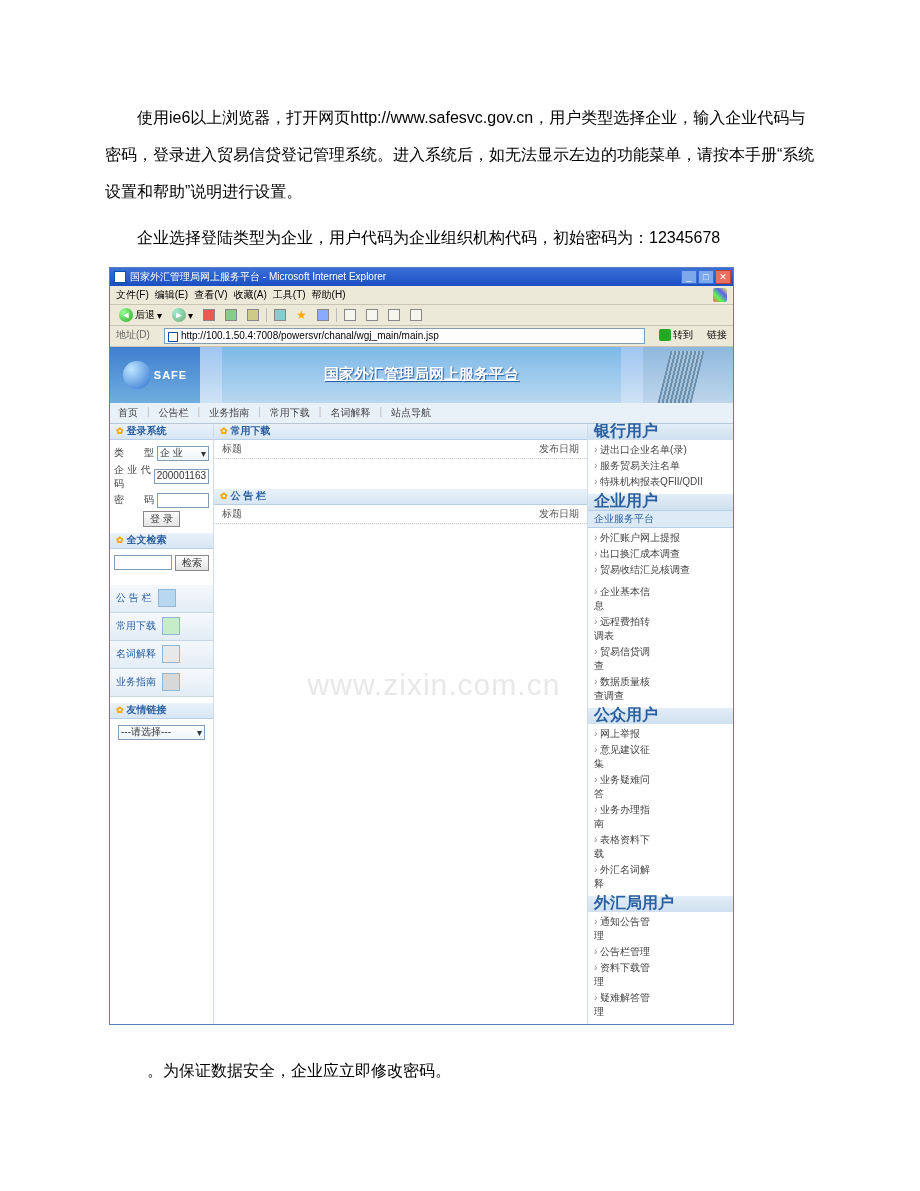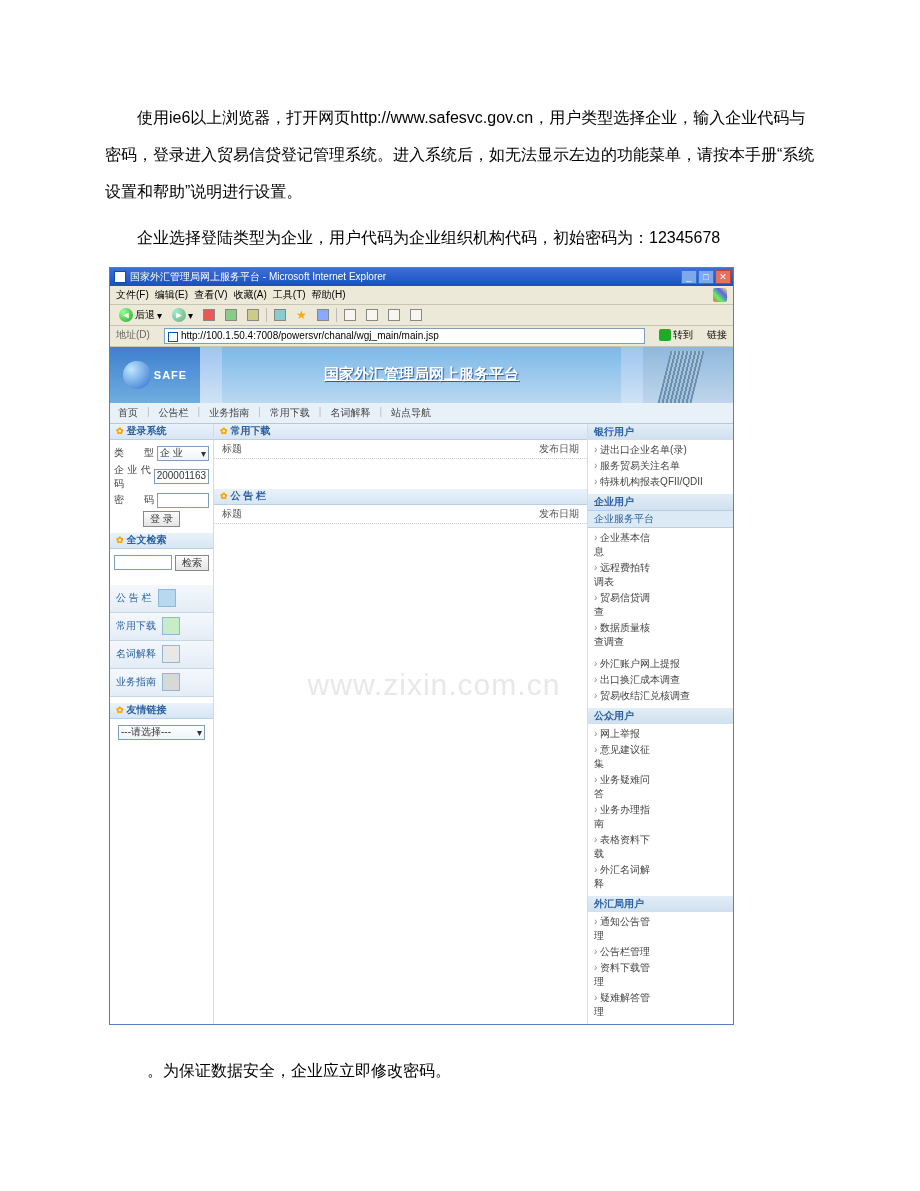--- a/index.html
+++ b/index.html
@@ -43,21 +43,21 @@
   .panelhdr{background:linear-gradient(#eaf2fa,#d7e6f4);border-bottom:1px solid #b8cee4;height:16px;display:flex;align-items:center;padding:0 6px;font-size:10px;color:#2a5fa0;font-weight:bold;gap:3px;}
   .star{color:#ffa500;font-size:9px;}
   .panelbody{padding:4px 4px;font-size:10px;color:#333;}
   .row{display:flex;align-items:center;gap:3px;margin:2px 0;}
   .lab{color:#444;width:40px;text-align:justify;text-align-last:justify;}
   .sel{background:linear-gradient(#fff,#eef5fb);border:1px solid #7f9db9;height:15px;padding:0 2px;font-size:10px;flex:1;display:flex;align-items:center;justify-content:space-between;}
   .inp{background:#fff;border:1px solid #7f9db9;height:15px;padding:0 2px;font-size:10px;flex:1;}
   .btn{background:linear-gradient(#fdfdfd,#e4e4e4);border:1px solid #888;height:16px;padding:0 6px;font-size:10px;display:inline-flex;align-items:center;}
   .sidetab{height:28px;background:linear-gradient(#f4f8fc,#e3edf6);border-bottom:1px solid #c8d6e4;display:flex;align-items:center;padding:0 6px;font-size:10px;color:#2a5fa0;gap:6px;}
   .sidetab .ico{width:18px;height:18px;background:#b8d8f0;border:1px solid #8fb8d8;}
-  .sechdr{background:linear-gradient(#e2edf7,#d0e0ef);height:16px;display:flex;align-items:center;padding:0 6px;font-size:10px;color:#2a5fa0;font-weight:bold;}
+  .sechdr{background:linear-gradient(#e2edf7,#d0e0ef);height:16px;display:flex;align-items:center;padding:0 6px;font-size:16px;color:#2a5fa0;font-weight:bold;}
   .listhdr{display:flex;justify-content:space-between;padding:2px 8px;font-size:10px;color:#555;border-bottom:1px dotted #ccc;}
   .rlist{padding:2px 6px 4px 6px;font-size:10px;}
   .rlist .li{display:inline-block;width:49%;color:#444;padding:1px 0;vertical-align:top;}
   .rlist .li::before{content:"› ";color:#888;}
   .rlist.one .li{width:100%;}
   .rsub{background:#dceaf5;border-top:1px solid #b8cee4;border-bottom:1px solid #b8cee4;padding:1px 6px;font-size:10px;color:#2a5fa0;}
   .watermark{position:absolute;left:52%;top:50%;transform:translate(-50%,-50%);font-size:30px;color:#e8e8e8;letter-spacing:1px;pointer-events:none;white-space:nowrap;font-family:Arial,sans-serif;}
   .footer-para { font-size:16px; line-height:2.2; color:#000; margin-top:28px; margin-left:42px; }
 </style>
 </head>
@@ -254,30 +254,30 @@
 
           <div class="rightcol">
             <div class="sechdr">银行用户</div>
             <div class="rlist one">
               <span class="li">进出口企业名单(录)</span>
               <span class="li">服务贸易关注名单</span>
               <span class="li">特殊机构报表QFII/QDII</span>
             </div>
             <div class="sechdr">企业用户</div>
             <div class="rsub">企业服务平台</div>
+            <div class="rlist one">
+              <span class="li">外汇账户网上提报</span>
+              <span class="li">出口换汇成本调查</span>
+              <span class="li">贸易收结汇兑核调查</span>
+            </div>
             <div class="rlist">
               <span class="li">企业基本信息</span>
               <span class="li">远程费拍转调表</span>
               <span class="li">贸易信贷调查</span>
               <span class="li">数据质量核查调查</span>
-            </div>
-            <div class="rlist one">
-              <span class="li">外汇账户网上提报</span>
-              <span class="li">出口换汇成本调查</span>
-              <span class="li">贸易收结汇兑核调查</span>
             </div>
             <div class="sechdr">公众用户</div>
             <div class="rlist">
               <span class="li">网上举报</span>
               <span class="li">意见建议征集</span>
               <span class="li">业务疑难问答</span>
               <span class="li">业务办理指南</span>
               <span class="li">表格资料下载</span>
               <span class="li">外汇名词解释</span>
             </div>

